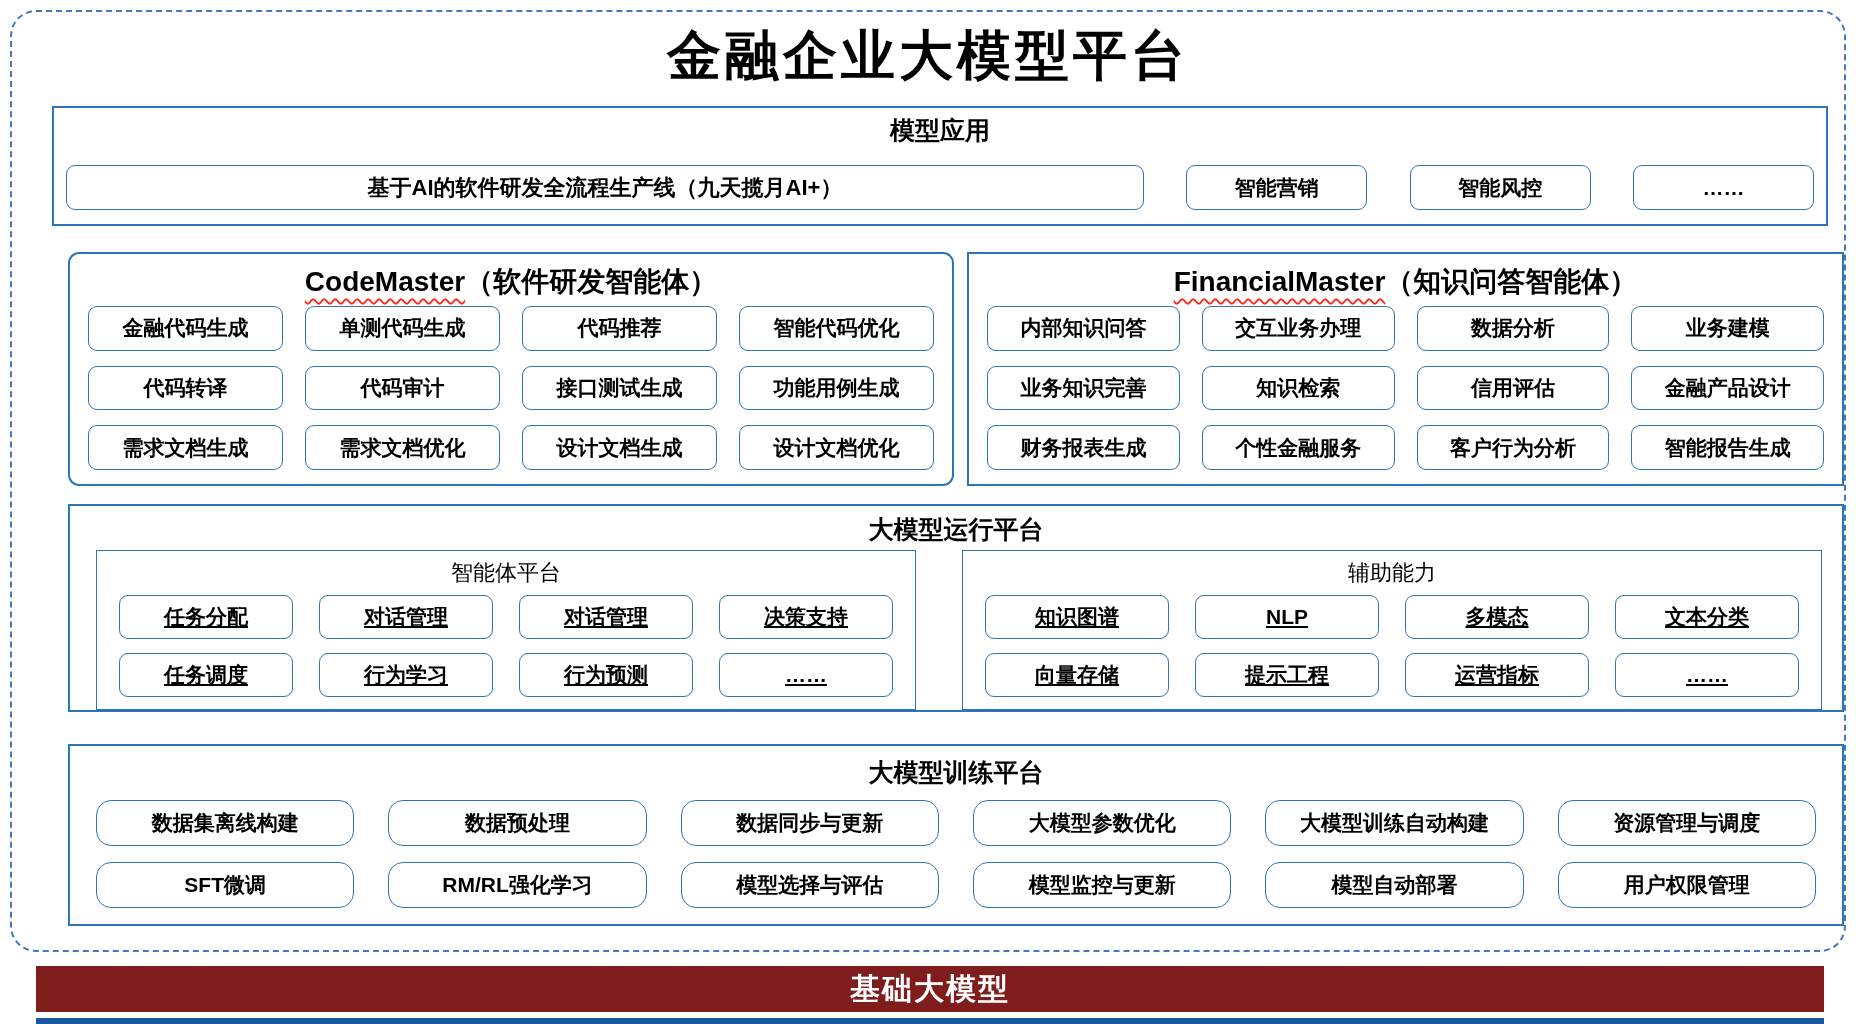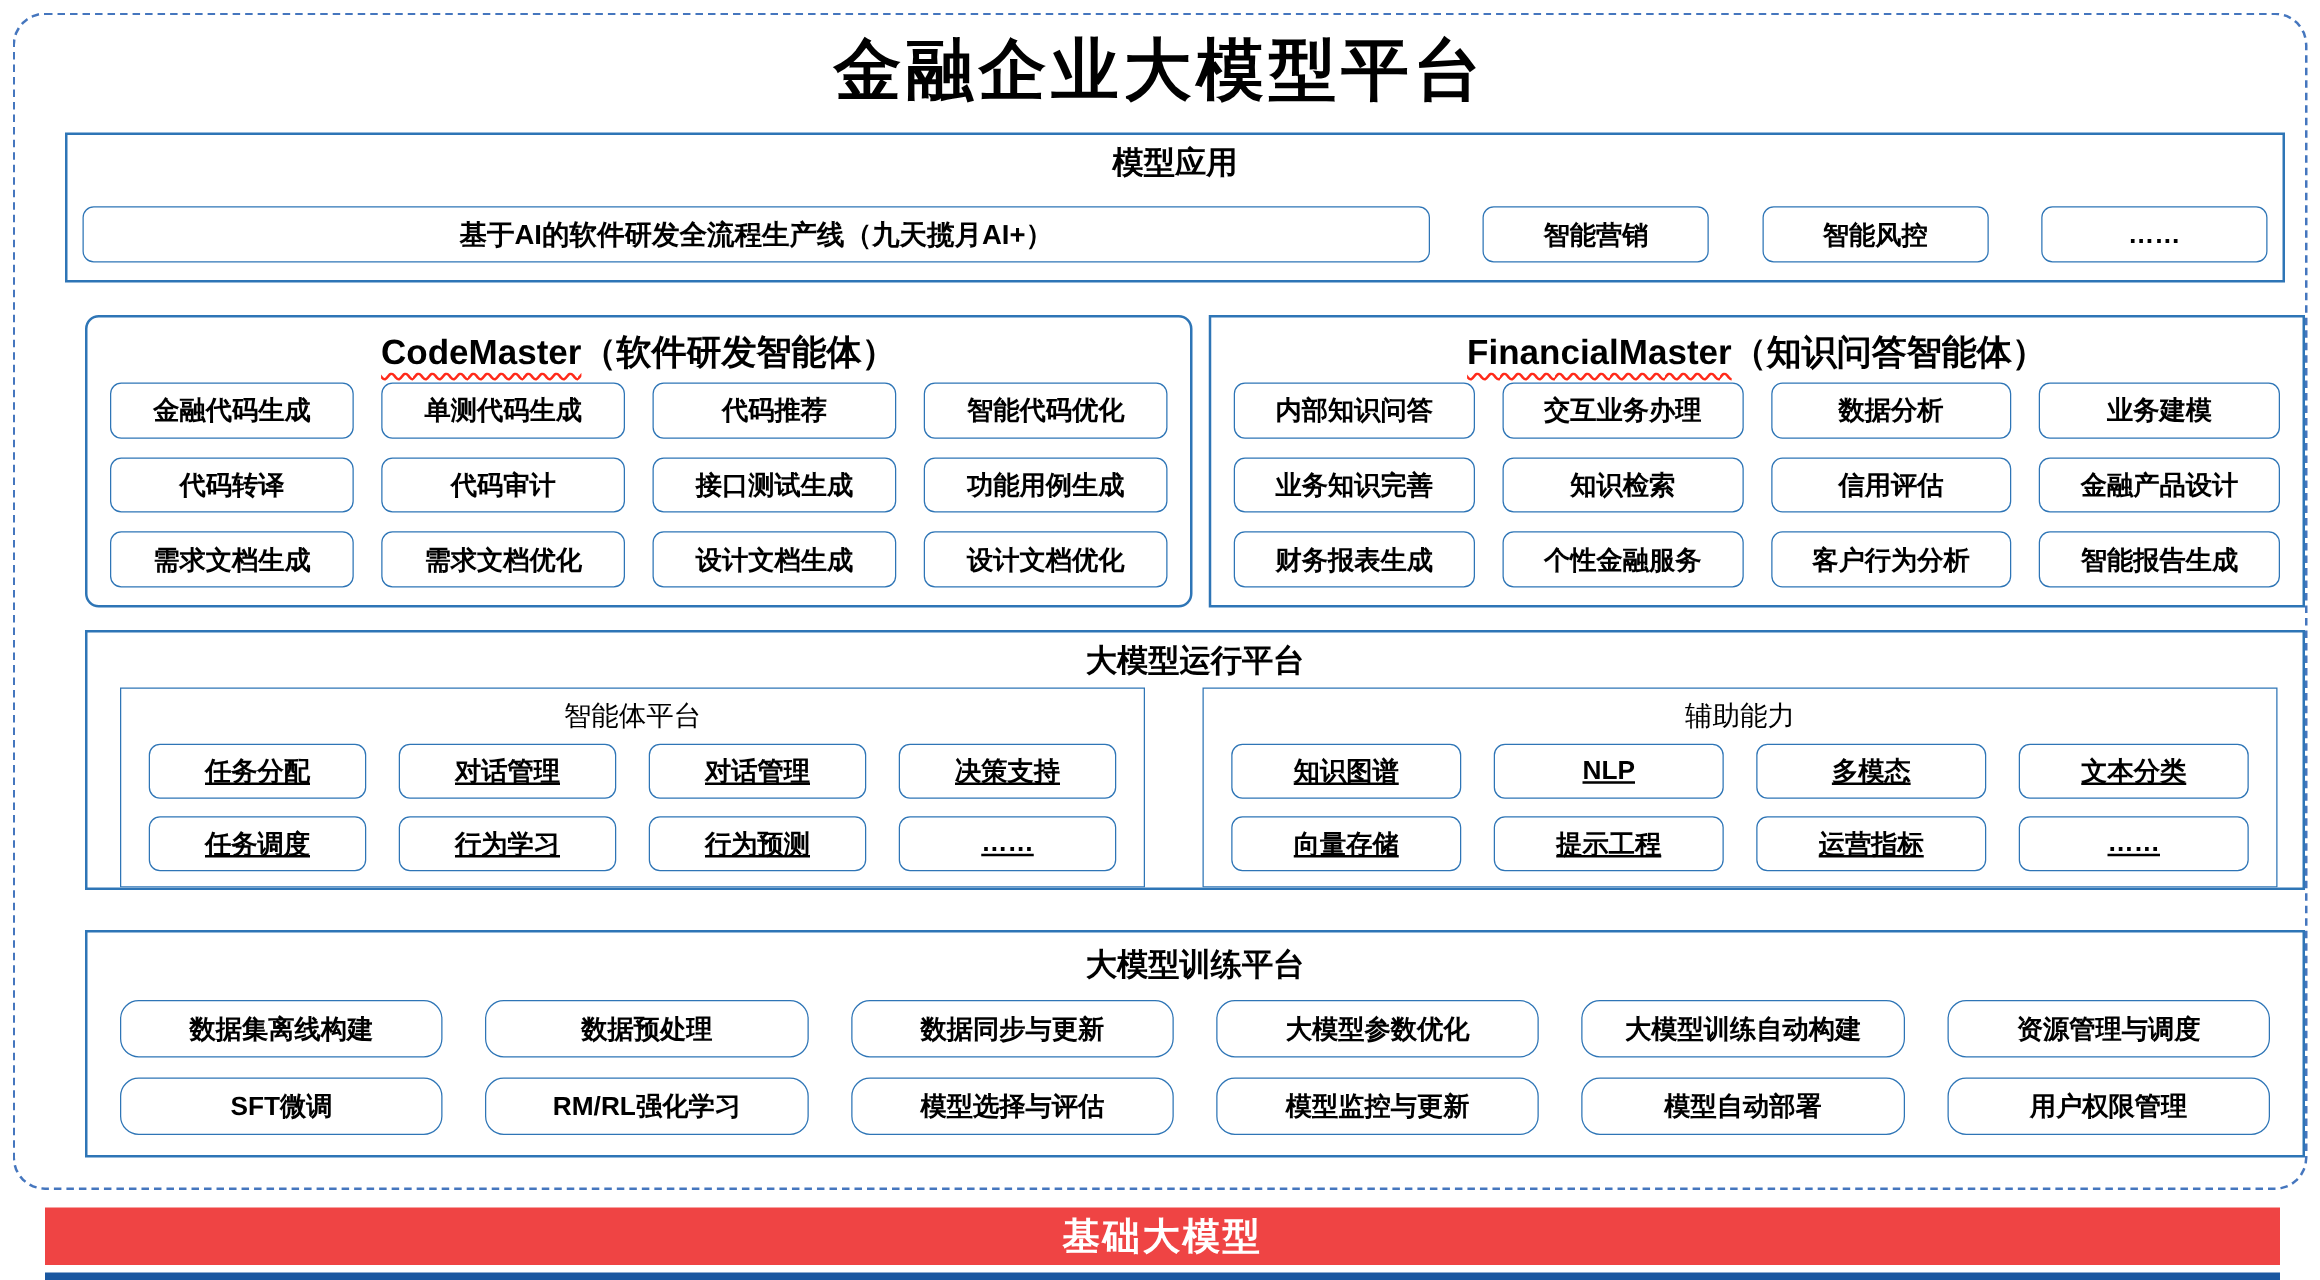--- a/index.html
+++ b/index.html
@@ -87,21 +87,21 @@
   #sec-training .section-header{margin-top:11px;}
   .training-grid{
     position:absolute;left:26px;right:26px;top:54px;bottom:16px;
     display:grid;grid-template-columns:repeat(6,1fr);
     column-gap:34px;row-gap:16px;
   }
   .training-grid .chip{font-size:21px;border-radius:15px;}
   
   #base-bar{
     position:absolute;left:36px;top:966px;width:1788px;height:46px;
-    background:#ef4444;color:#fff;display:flex;align-items:center;justify-content:center;
+    background:#7f1d1d;color:#fff;display:flex;align-items:center;justify-content:center;
     font-size:30px;font-weight:700;letter-spacing:2px;
   }
   #base-bar-2{
     position:absolute;left:36px;top:1018px;width:1788px;height:12px;
     background:#1a57a0;
   }
 </style>
 </head>
 <body>
 

